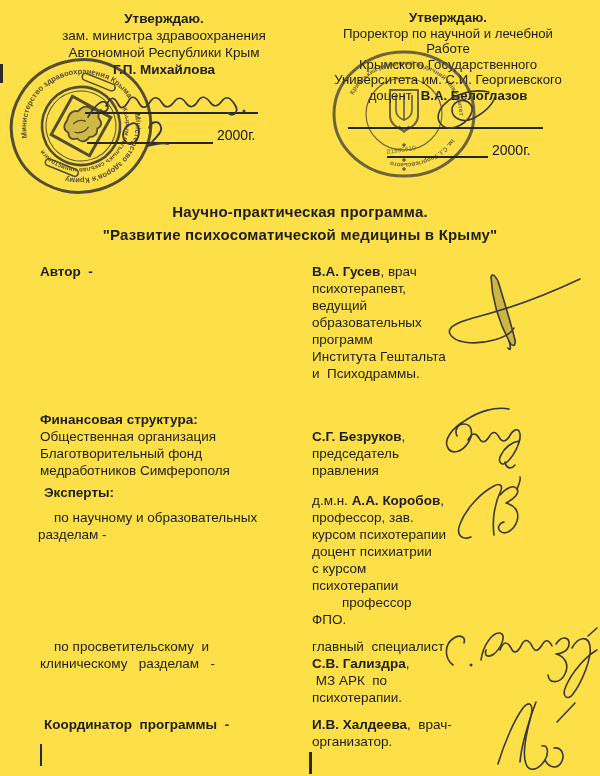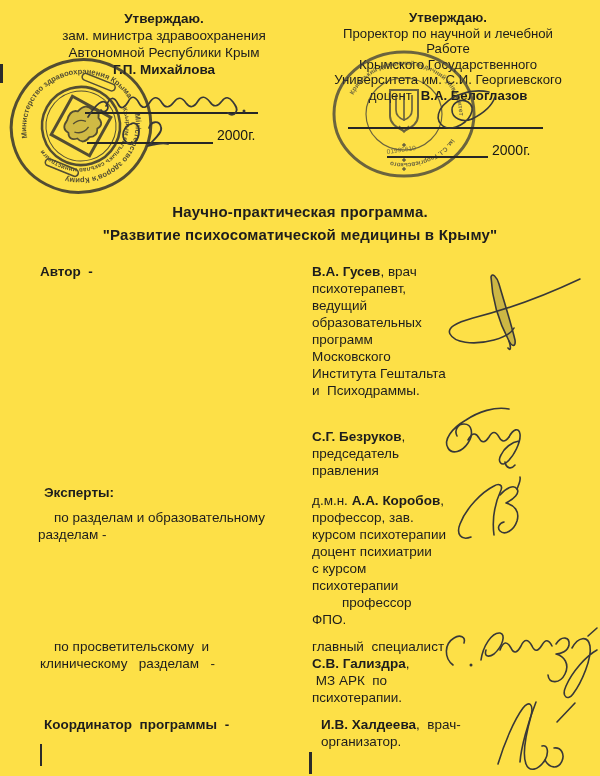--- a/index.html
+++ b/index.html
@@ -97,33 +97,38 @@
     <div>"Развитие психосоматической  медицины  в Крыму"</div>
   </div>
 
   <div class="abs t b" style="left:40px;top:263px">Автор  -</div>
   <div class="abs" style="left:312px;top:263px;width:168px">
     <div class="t"><span class="b">В.А. Гусев</span><span>, врач</span></div>
     <div class="t">психотерапевт,</div>
     <div class="t">ведущий</div>
     <div class="t">образовательных</div>
     <div class="t">программ</div>
-    <div class="t">Московского</div>
     <div class="t">Института Гештальта</div>
     <div class="t">и  Психодраммы.</div>
   </div>
 
+  <div class="abs" style="left:40px;top:411px;width:270px">
+    <div class="t b">Финансовая структура:</div>
+    <div class="t">Общественная организация</div>
+    <div class="t">Благотворительный фонд</div>
+    <div class="t">медработников Симферополя</div>
+  </div>
   <div class="abs" style="left:312px;top:428px;width:168px">
     <div class="t"><span class="b">С.Г. Безруков</span><span>,</span></div>
     <div class="t">председатель</div>
     <div class="t">правления</div>
   </div>
 
   <div class="abs t b" style="left:44px;top:484px">Эксперты:</div>
-  <div class="abs t" style="left:54px;top:509px">по разделам и образовательному</div>
+  <div class="abs t" style="left:54px;top:509px">по научному и образовательных</div>
   <div class="abs t" style="left:38px;top:526px">разделам -</div>
   <div class="abs" style="left:312px;top:492px;width:168px">
     <div class="t"><span>д.м.н. </span><span class="b">А.А. Коробов</span><span>,</span></div>
     <div class="t">профессор, зав.</div>
     <div class="t">курсом психотерапии</div>
     <div class="t">доцент психиатрии</div>
     <div class="t">с курсом</div>
     <div class="t">психотерапии</div>
     <div class="t">        профессор</div>
     <div class="t">ФПО.</div>
@@ -132,21 +137,21 @@
   <div class="abs t" style="left:54px;top:638px">по просветительскому  и</div>
   <div class="abs t" style="left:40px;top:655px">клиническому   разделам   -</div>
   <div class="abs" style="left:312px;top:638px;width:168px">
     <div class="t">главный  специалист</div>
     <div class="t"><span class="b">С.В. Гализдра</span><span>,</span></div>
     <div class="t"> МЗ АРК  по</div>
     <div class="t">психотерапии.</div>
   </div>
 
   <div class="abs t b" style="left:44px;top:716px">Координатор  программы  -</div>
-  <div class="abs" style="left:321px;top:716px;width:175px">
+  <div class="abs" style="left:312px;top:716px;width:175px">
     <div class="t"><span class="b">И.В. Халдеева</span><span>,  врач-</span></div>
     <div class="t">организатор.</div>
   </div>
 
   <svg style="left:0;top:0;pointer-events:none" width="600" height="776" viewBox="0 0 600 776">
 
     <g class="ink" stroke-width="1.7">
       <path d="M88,117 C96,104 103,98 107,104 C110,110 104,114 101,110"></path>
       <path d="M106,106 Q112,92 118,104 Q122,112 128,102 Q133,92 139,103 Q144,112 150,102 Q156,93 162,103 Q167,111 174,102 Q180,94 186,103 Q192,111 198,101 Q203,93 210,102 Q215,110 222,101 Q227,94 233,102 C236,106 238,109 236,112 Q233,117 228,113"></path>
       <circle cx="244" cy="111" r="1.5" fill="#383838" stroke="none"></circle>

